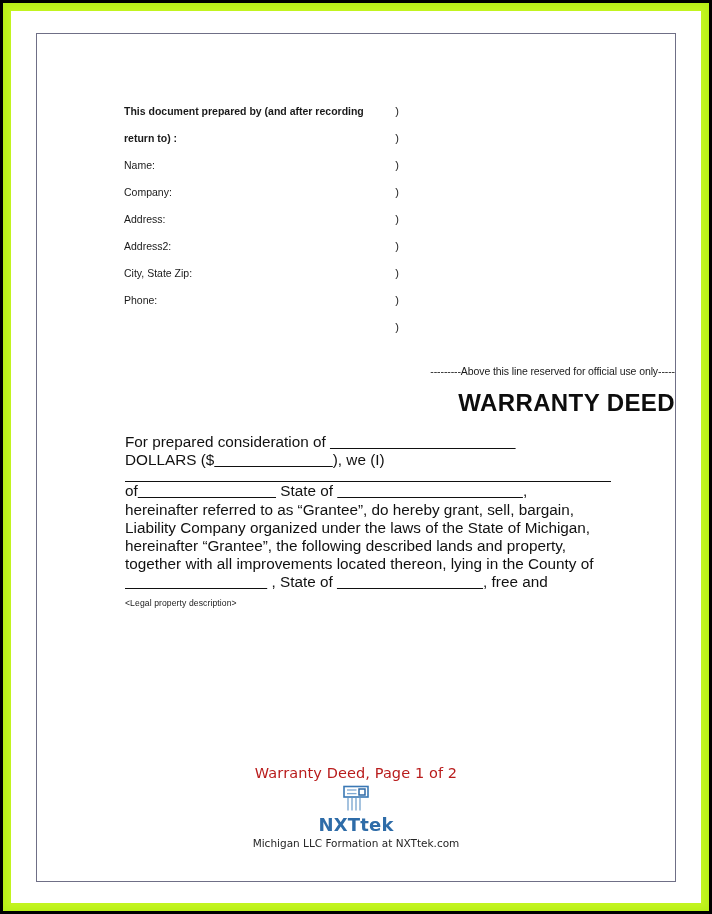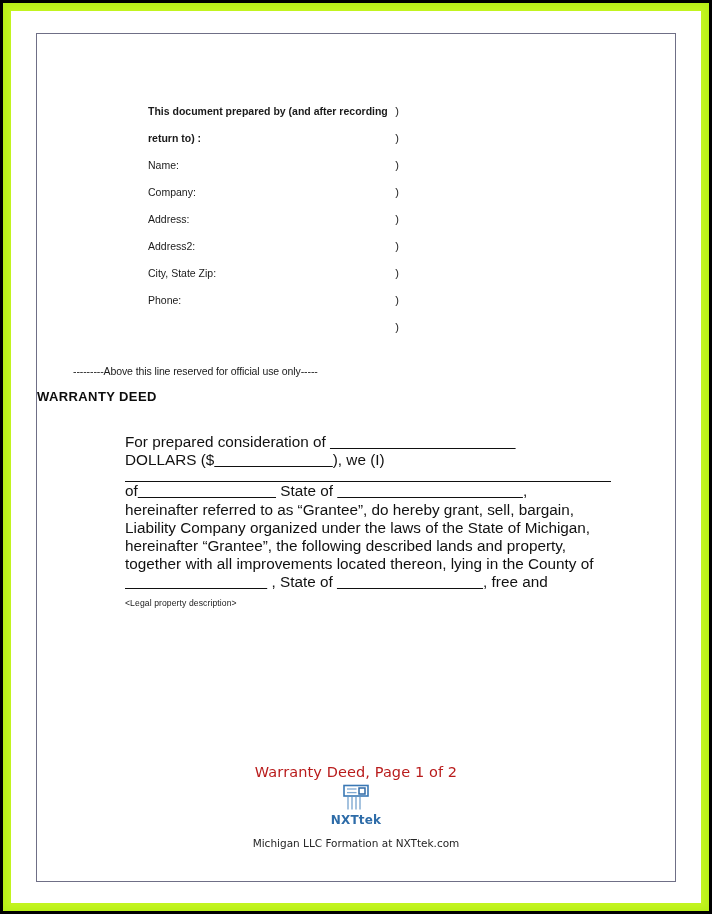--- a/index.html
+++ b/index.html
@@ -55,55 +55,54 @@
     top: 64px;
     width: 275px;
   }
   .rec-row {
     position: relative;
     height: 27px;
     line-height: 27px;
     font-size: 10.5px;
     color: #1a1a1a;
     white-space: nowrap;
-    margin-left: 24px;
   }
   .rec-row.bold { font-weight: bold; font-size: 10.5px; }
   .rec-row .paren {
     position: absolute;
     right: 0;
     top: 0;
     color: #1a1a1a;
     font-size: 11px;
   }
   .rec-row.bold .paren { font-weight: normal; }
 
   .reserved-note {
     position: absolute;
     left: 0;
     top: 331px;
     width: 100%;
-    text-align: left;
+    text-align: right;
     font-size: 10.5px;
     color: #1a1a1a;
     letter-spacing: -0.1px;
   }
   .reserved-note .inner {
     display: inline-block;
     margin-left: 36px;
   }
 
   
   .doc-title {
     position: absolute;
     left: 0;
     top: 355px;
     width: 100%;
-    text-align: left;
-    font-size: 13px;
+    text-align: right;
+    font-size: 24px;
     font-weight: bold;
     letter-spacing: 0.4px;
     color: #0d0d0d;
   }
 
   
   .body-block {
     position: absolute;
     left: 88px;
     top: 399px;
@@ -140,32 +139,32 @@
     color: #b91c1c;
     font-family: "DejaVu Sans", sans-serif;
     letter-spacing: 0.1px;
   }
   .logo-icon {
     margin-top: 4px;
     height: 30px;
     line-height: 0;
   }
   .logo-word {
-    font-size: 12px;
+    font-size: 18px;
     font-weight: bold;
     color: #2e6ca8;
     font-family: "DejaVu Sans", sans-serif;
     letter-spacing: 0.2px;
     margin-top: -1px;
   }
   .logo-tag {
     font-size: 10.5px;
     color: #262626;
     font-family: "DejaVu Sans", sans-serif;
-    margin-top: 10px;
+    margin-top: 2px;
   }
 </style>
 </head>
 <body>
 
 <div id="viewport">
   <div id="glow"></div>
   <div id="mat">
     <div id="page">
       <div id="sheet">

